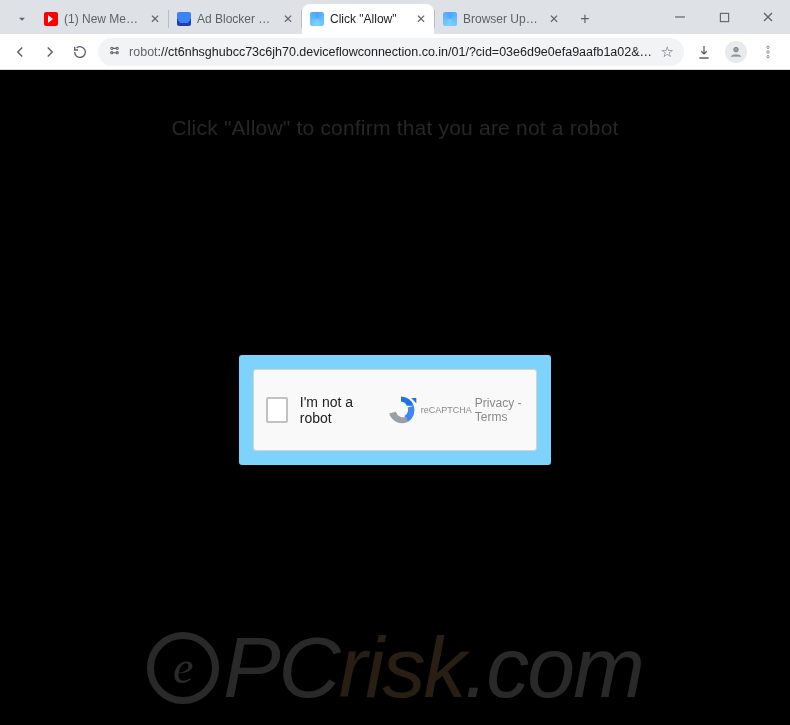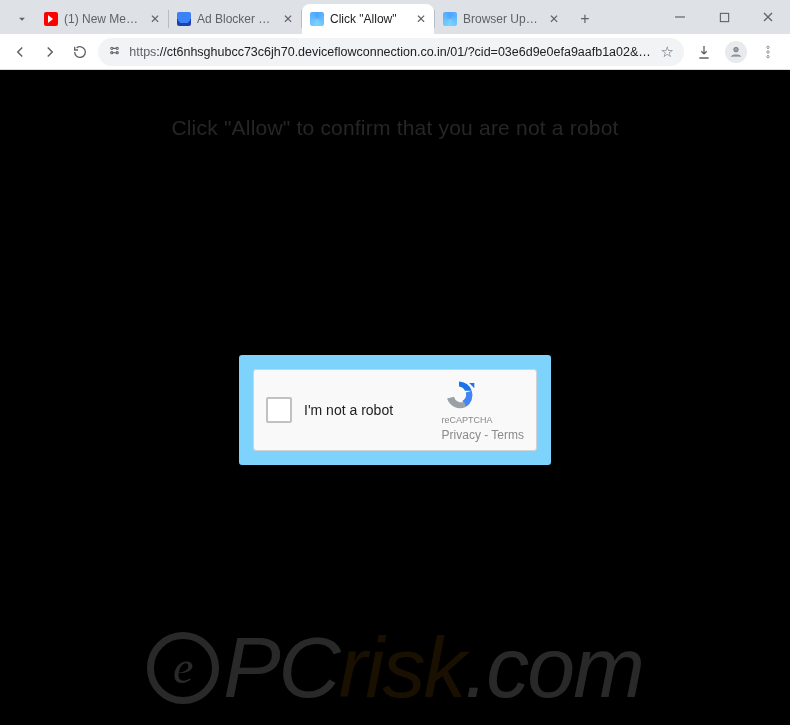--- a/index.html
+++ b/index.html
@@ -111,21 +111,21 @@
     border-radius:3px;
     display:flex;
     align-items:center;
     padding:0 12px;
     gap:12px;
   }
   .captcha-check {
     width:26px; height:26px; border:2px solid #c1c1c1; background:#fff; border-radius:2px; cursor:pointer;
   }
   .captcha-label { font-size:14px; color:#202124; flex:1 1 auto; }
-  .captcha-brand { display:flex; flex-direction:column; font-size:9px; color:#8a8a8a; gap:3px; }
+  .captcha-brand { display:flex; align-items:center; font-size:9px; color:#8a8a8a; gap:3px; }
   .captcha-brand .logo { width:34px; height:34px; position:relative; }
   .captcha-brand .logo svg { width:34px; height:34px; }
   .captcha-brand .sub { font-size:12px; color:#8a8a8a; }
 
   
   .watermark {
     position:absolute;
     bottom: 14px;
     left: 0; right: 0;
     display:flex;
@@ -142,21 +142,21 @@
     margin-right: 4px;
   }
   .wm-text {
     font-family: Georgia, 'Times New Roman', serif;
     font-style: italic;
     font-size: 86px;
     color:#fff;
     letter-spacing: -2px;
     line-height: 1;
   }
-  .wm-text .r { color:#a16207; }
+  .wm-text .r { color:#fdba74; }
 
   
   .fav-youtube { background:#ff0000; position:relative; }
   .fav-youtube::after { content:''; position:absolute; left:4px; top:3px; border-left:5px solid #fff; border-top:4px solid transparent; border-bottom:4px solid transparent; }
   .fav-shield { background: radial-gradient(circle at 50% 30%, #3b82f6 0 60%, #1e40af 60% 100%); border-radius: 50% 50% 50% 50% / 60% 60% 40% 40%; }
   .fav-globe { background: conic-gradient(#4ca5ff, #7cd2ff, #4ca5ff); border-radius:50%; }
 </style>
 </head>
 <body>
 
@@ -240,21 +240,21 @@
     <span>
       <svg width="13" height="13" viewBox="0 0 24 24" fill="none" stroke="#5f6368" stroke-width="2">
         <circle cx="7" cy="8" r="2"></circle>
           <circle cx="17" cy="8" r="2"></circle>
         <path d="M7 16h10M9 8h6"></path>
           <circle cx="7" cy="16" r="2"></circle>
           <circle cx="17" cy="16" r="2"></circle>
       </svg>
     </span>
     <span class="url">
-      <span class="proto">https</span><span>://ct6nhsghubcc73c6jh70.deviceflowconnection.co.in/01/?cid=03e6d9e0efa9aafb1a02&amp;list=7&amp;extclickid=...</span>
+      <span class="proto">robot</span><span>://ct6nhsghubcc73c6jh70.deviceflowconnection.co.in/01/?cid=03e6d9e0efa9aafb1a02&amp;list=7&amp;extclickid=...</span>
     </span>
     <span style="color:#5f6368; font-size:15px;">☆</span>
   </div>
 
   <div class="right-icons">
     <div class="nav-btn">
       <svg width="16" height="16" viewBox="0 0 24 24" stroke="#5f6368" stroke-width="2" fill="none">
           <path d="M12 3v12m0 0l-4-4m4 4l4-4M5 21h14"></path>
         </svg>
     </div>

